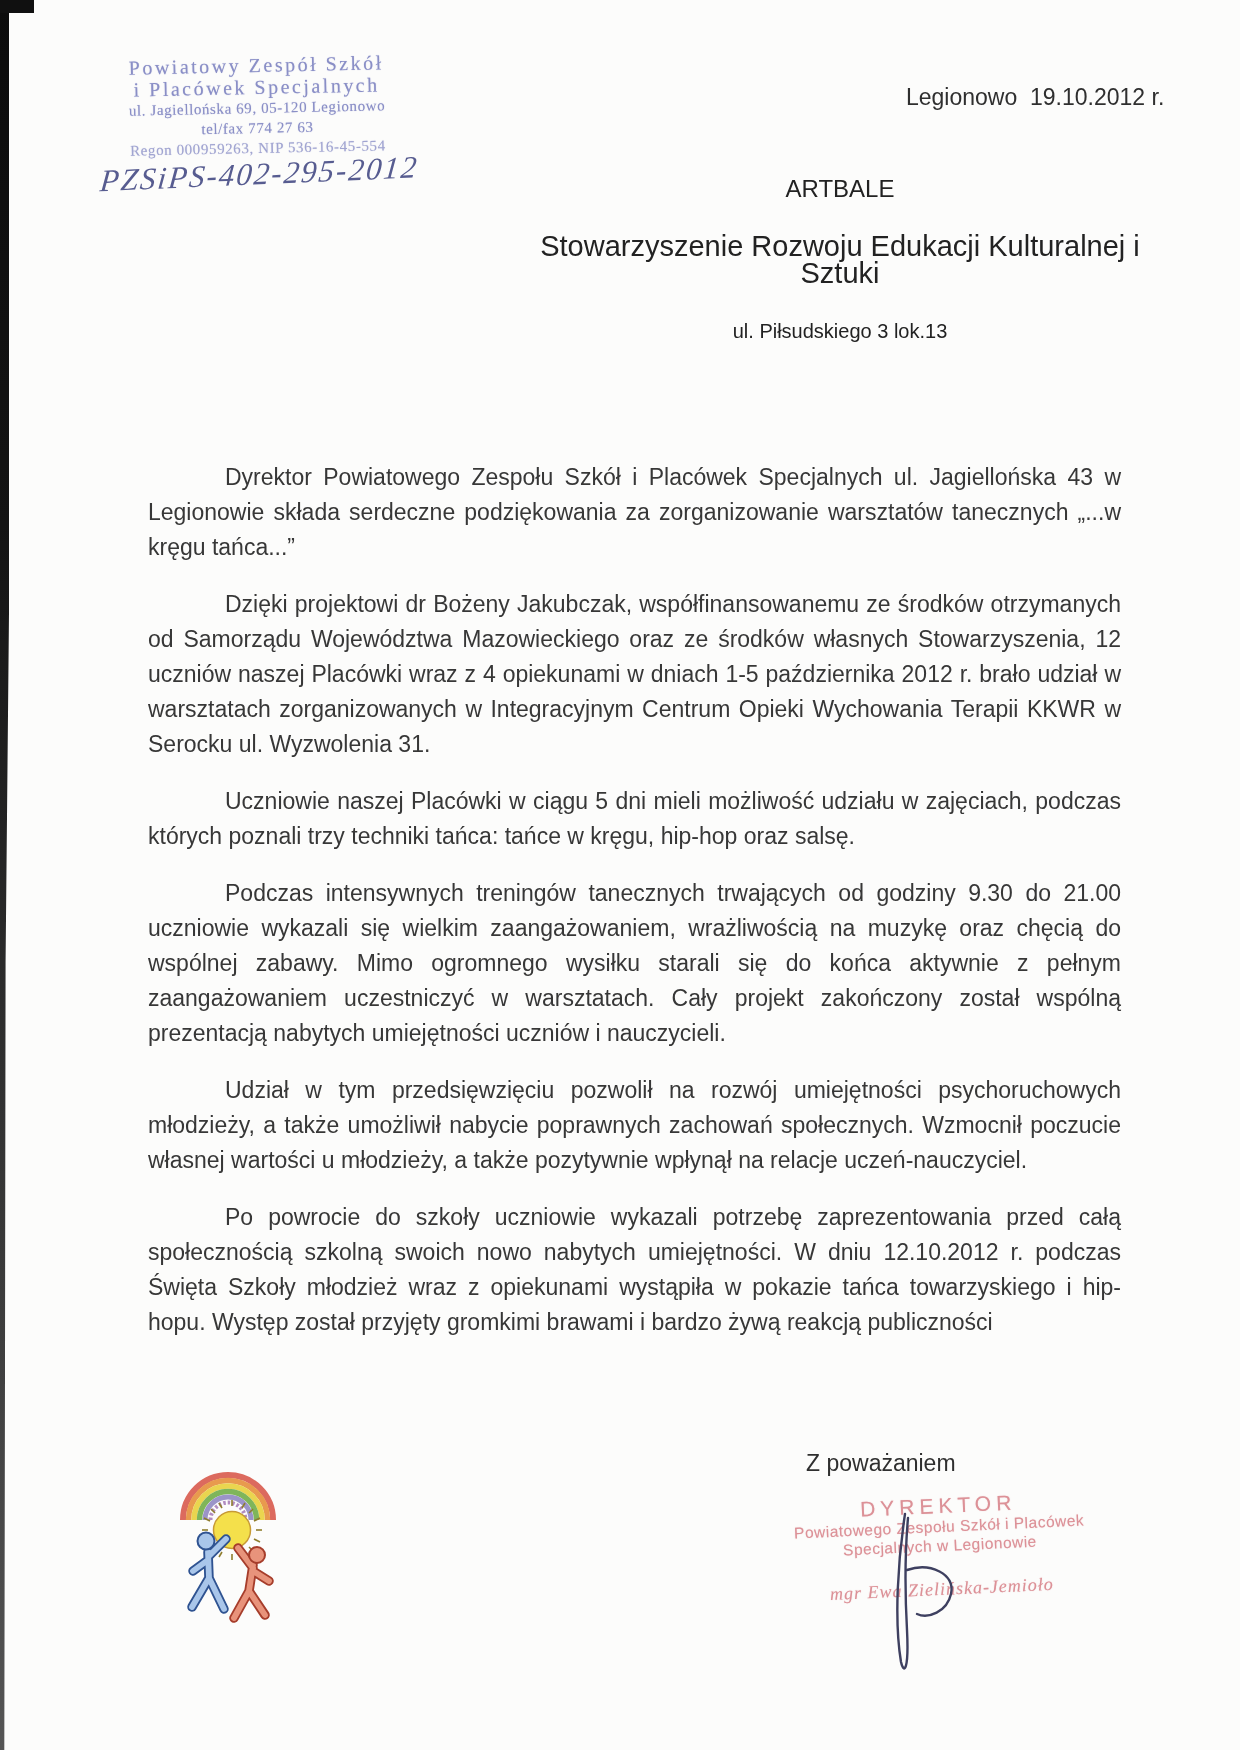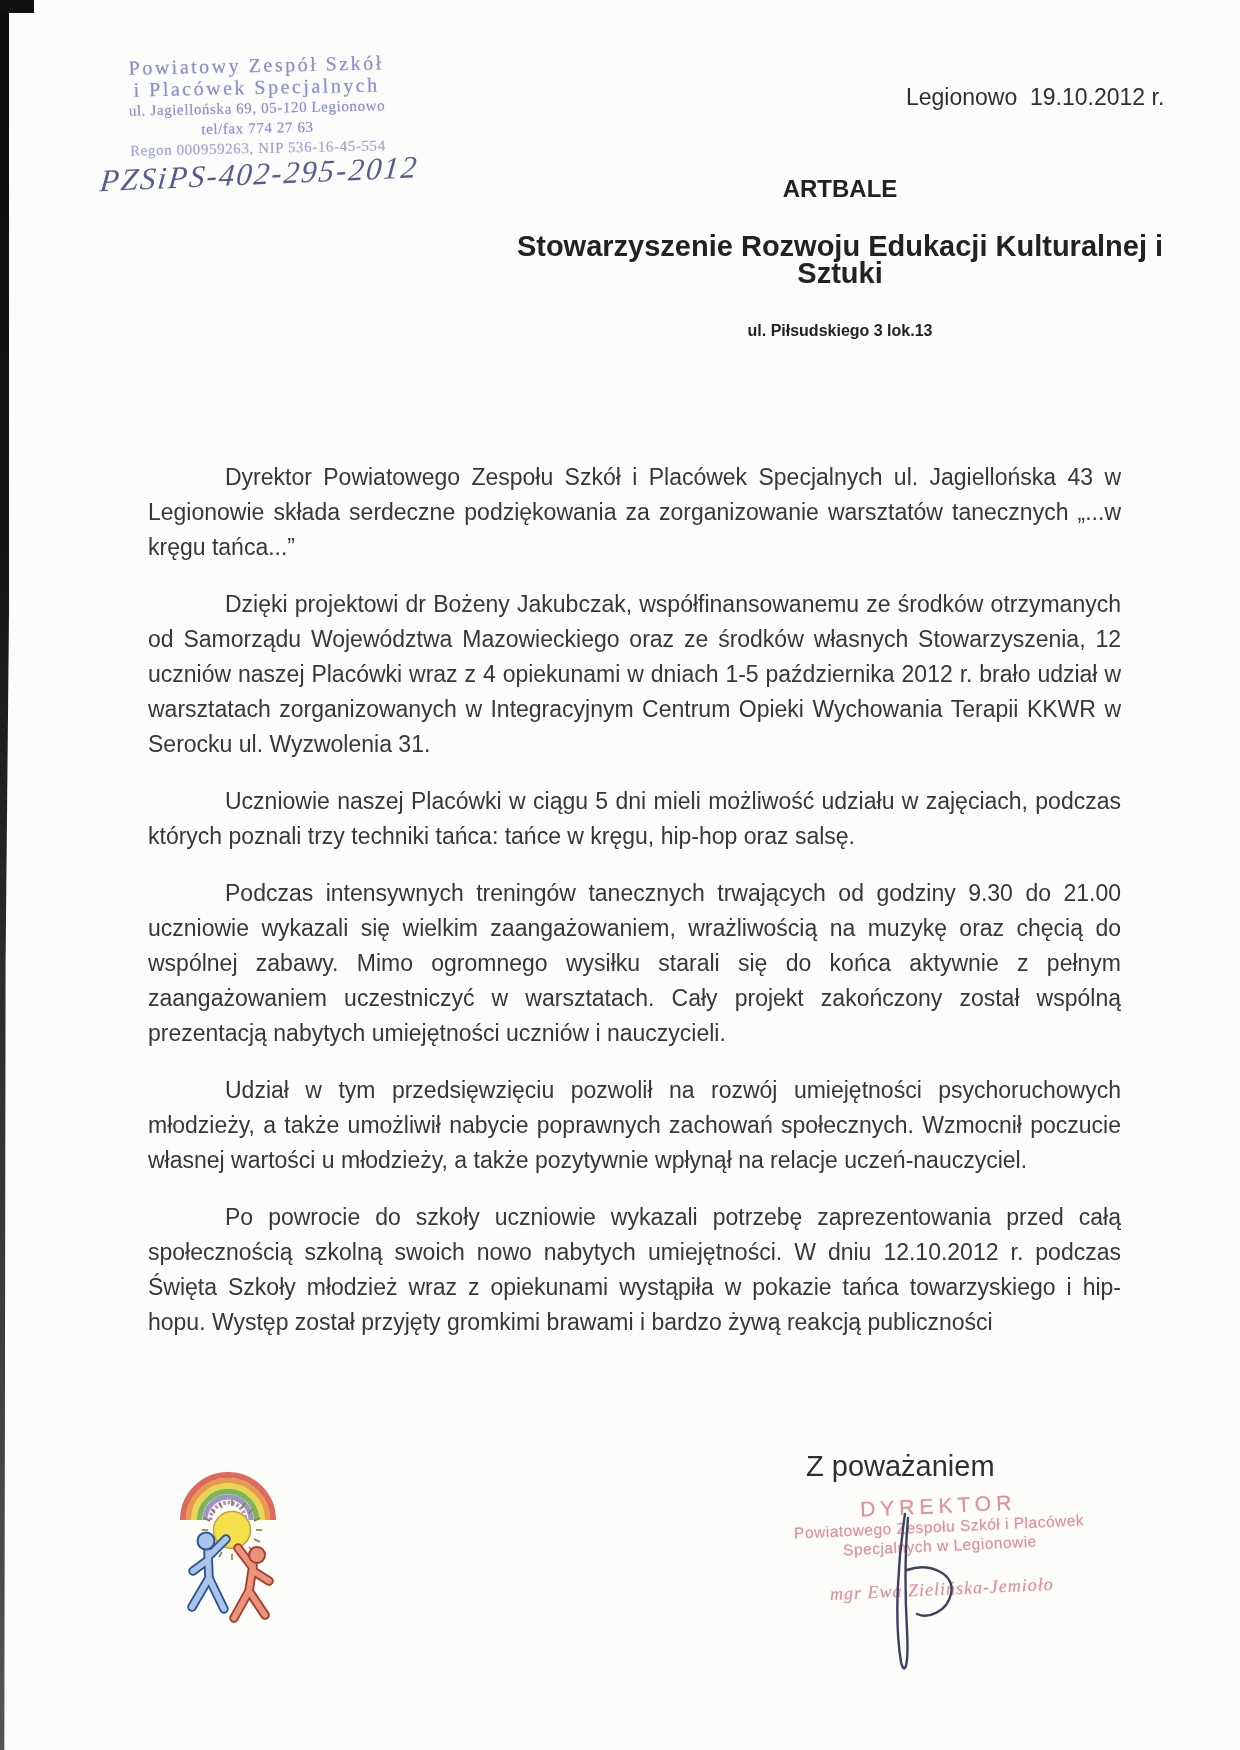--- a/index.html
+++ b/index.html
@@ -41,39 +41,39 @@
     transform:rotate(-2.5deg) skewX(-8deg);
   }
   
   .date{
     position:absolute;left:862px;top:84px;
     font-size:23px;color:#2f2f2f;white-space:pre;margin-left:44px;
   }
   
   .recipient{
     position:absolute;left:510px;top:176px;width:660px;
-    text-align:center;color:#222;font-weight:bold;
+    text-align:center;color:#222;font-weight:normal;
   }
   .recipient .r-name{font-size:24px;line-height:26px;margin-bottom:31px;}
   .recipient .r-org{font-size:29px;line-height:27px;margin-bottom:31px;}
-  .recipient .r-a1,.recipient .r-a2{font-size:16px;line-height:26px;margin-bottom:30px;}
+  .recipient .r-a1,.recipient .r-a2{font-size:20px;line-height:26px;margin-bottom:30px;}
   
   .letter-body{
     position:absolute;left:148px;top:460px;width:973px;
   }
   .letter-body p{
     margin:0 0 22px 0;
     font-size:23px;line-height:35px;
     text-align:justify;text-indent:77px;
     color:#373737;
   }
   
   .closing{
     position:absolute;left:806px;top:1450px;
-    font-size:29px;color:#2f2f2f;text-align:right;
+    font-size:23px;color:#2f2f2f;text-align:right;
   }
   
   .stamp-red{
     position:absolute;left:778px;top:1494px;width:324px;
     text-align:center;color:#d9868d;
     transform:rotate(-2.6deg);
     text-shadow:0 0 1px rgba(217,134,141,.5);
     opacity:.9;
   }
   .stamp-red .title{font-size:21px;line-height:23px;letter-spacing:5px;}

